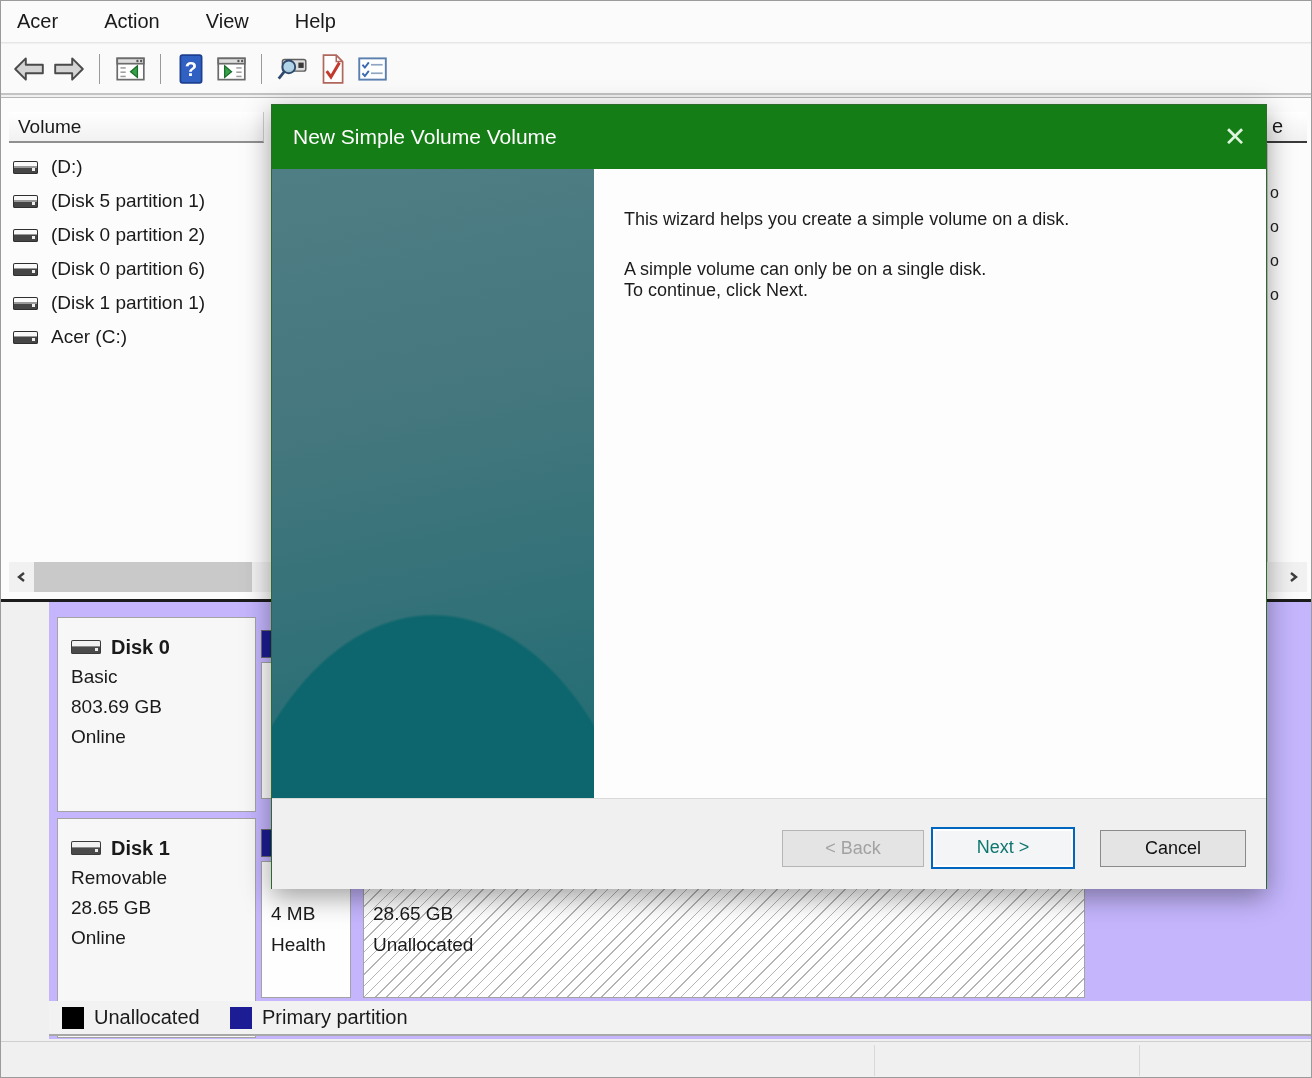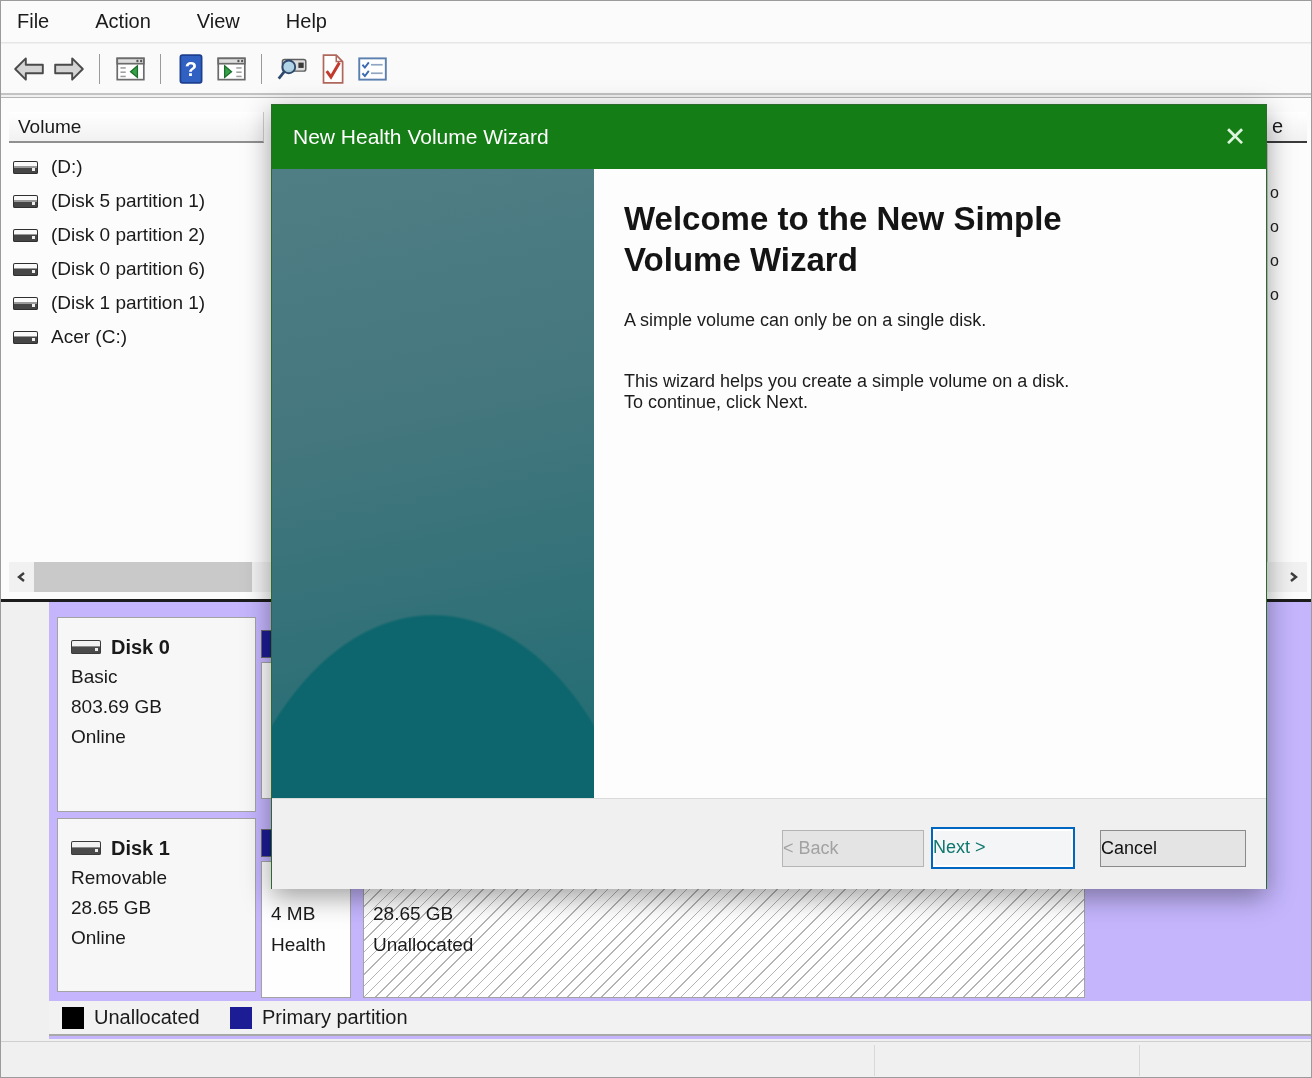--- a/index.html
+++ b/index.html
@@ -130,21 +130,21 @@
       radial-gradient(ellipse 125% 105% at 50% 130%, #0d666d 0%, #0d666d 56%, rgba(13,102,109,0) 56.5%),
       linear-gradient(168deg, #507e85 0%, #45777e 38%, #2f7077 75%, #1d6b72 100%);
   }
   .wiz-content { flex:1; background:#fdfdfd; }
   .wiz-heading { font-size:33px; font-weight:bold; line-height:1.25; width:480px; margin:29px 0 0 30px; color:#141414; }
   .wiz-p { font-size:18px; margin-left:30px; color:#1c1c1c; }
   .wiz-p.p1 { margin-top:40px; }
   .wiz-p.p2 { margin-top:29px; }
   .wiz-p.p3 { }
   .wiz-footer { position:relative; height:91px; background:#f0f0f0; border-top:1px solid #dadada; }
-  .wiz-btn { position:absolute; font-size:18px; font-family:"Liberation Sans", sans-serif; }
+  .wiz-btn { position:absolute; font-size:18px; text-align:center; font-family:"Liberation Sans", sans-serif; }
   .btn-back {
     left:510px; top:31px; width:142px; height:37px; line-height:35px;
     background:#e4e4e4; border:1px solid #b5b5b5; color:#a2a2a2;
   }
   .btn-next {
     left:659px; top:28px; width:144px; height:42px; line-height:36px;
     background:#f3f5f7; border:2px solid #0067c0; box-shadow:inset 0 0 0 2px #ffffff; color:#0f766e;
   }
   .btn-cancel {
     left:828px; top:31px; width:146px; height:37px; line-height:35px;
@@ -152,21 +152,21 @@
   }
 
   svg { display:block; }
 </style>
 </head>
 <body>
 
 <div id="window">
 
   <div class="menubar">
-    <div class="menu-item">File</div>
+    <div class="menu-item">Acer</div>
     <div class="menu-item">Action</div>
     <div class="menu-item">View</div>
     <div class="menu-item">Help</div>
   </div>
 
   <div class="toolbar">
     <div class="tb-btn">
       <svg width="34" height="34" viewBox="0 0 32 32">
           <path d="M13 6 L3 16 L13 26 V20 H29 V12 H13 Z" fill="#d4d4d4" stroke="#4a4a4a" stroke-width="1.8" stroke-linejoin="round"></path>
         </svg>
@@ -299,21 +299,21 @@
       <div>Basic</div>
       <div>803.69 GB</div>
       <div>Online</div>
     </div>
     <div class="part-bar primary" style="left:212px; top:28px; width:420px;"></div>
     <div class="part-box" style="left:212px; top:60px; width:420px;">
       <div>600</div>
       <div>Hea</div>
     </div>
 
-    <div class="disk-info" style="top:216px; height:174px;">
+    <div class="disk-info" style="top:216px; height:220px;">
       <div class="disk-title">
         <span class="disk-icon"></span>
         <span>Disk 1</span>
       </div>
       <div>Removable</div>
       <div>28.65 GB</div>
       <div>Online</div>
     </div>
     <div class="part-bar primary" style="left:212px; top:227px; width:90px;"></div>
     <div class="part-box" style="left:212px; top:259px; width:90px;">
@@ -352,29 +352,28 @@
     </div>
   </div>
 
   <div class="statusbar">
     <div class="status-div" style="left:873px"></div>
     <div class="status-div" style="left:1138px"></div>
   </div>
 
   <div class="wizard">
     <div class="wiz-title">
-      <span>New Health Volume Wizard</span>
+      <span>New Simple Volume Volume</span>
       <span class="wiz-close">✕</span>
     </div>
     <div class="wiz-body">
       <div class="wiz-art"></div>
       <div class="wiz-content">
-        <div class="wiz-heading">Welcome to the New Simple Volume Wizard</div>
+        <div class="wiz-p p1">This wizard helps you create a simple volume on a disk.</div>
         <div class="wiz-p p2">A simple volume can only be on a single disk.</div>
-        <div class="wiz-p p1">This wizard helps you create a simple volume on a disk.</div>
         <div class="wiz-p p3">To continue, click Next.</div>
       </div>
     </div>
     <div class="wiz-footer">
       <div class="wiz-btn btn-back">&lt; Back</div>
       <div class="wiz-btn btn-next">Next &gt;</div>
       <div class="wiz-btn btn-cancel">Cancel</div>
     </div>
   </div>
 

